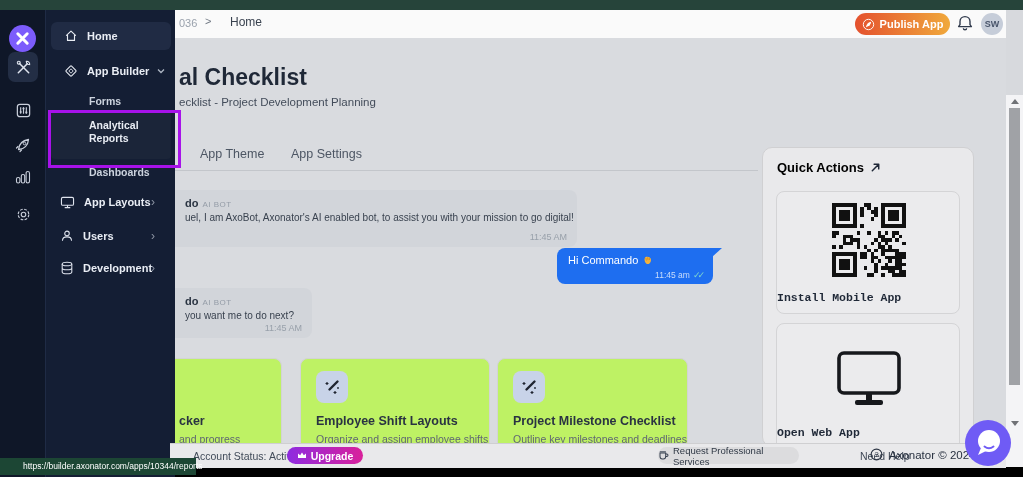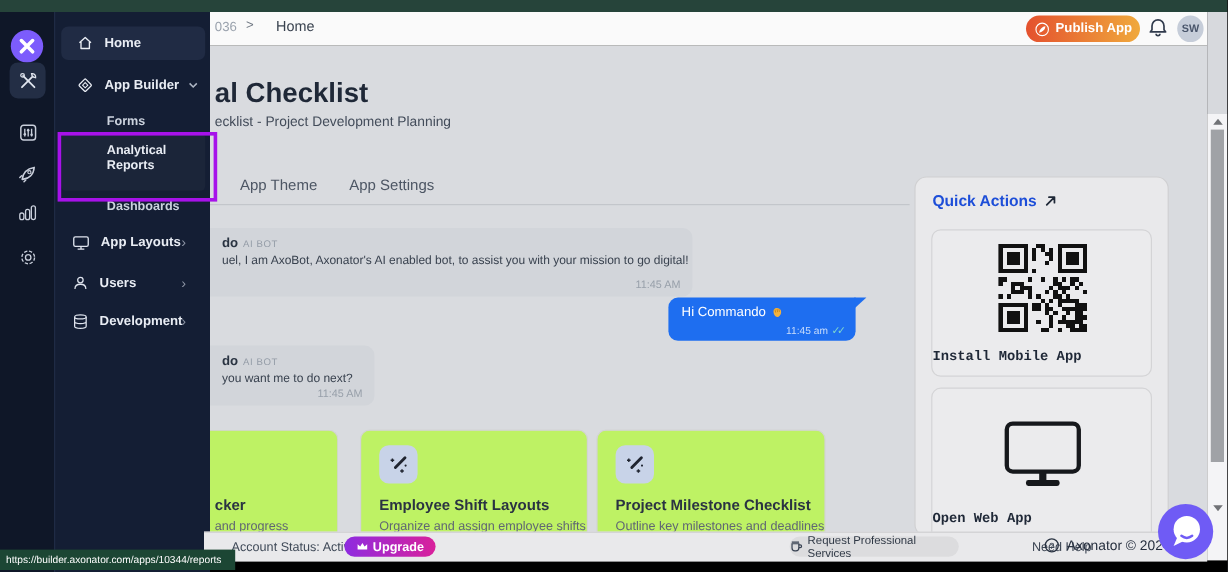--- a/index.html
+++ b/index.html
@@ -65,21 +65,21 @@
   .tcard-icon{position:absolute;left:15px;top:12px;width:32px;height:32px;border-radius:8px;
     background:#c8d3e8;display:flex;align-items:center;justify-content:center;}
   .tcard-title{position:absolute;left:15px;top:55px;font-size:12.5px;font-weight:bold;color:#2a3342;white-space:nowrap;}
   .tcard-sub{position:absolute;left:15px;top:74px;font-size:10.5px;color:#5f6673;white-space:nowrap;}
   #card1 .tcard-title,#card1 .tcard-sub{left:4px;}
 
   
   #qa-panel{left:762px;top:147px;width:212px;height:300px;background:#e9e9eb;
     border:1px solid #d0d0d2;border-radius:10px;box-sizing:border-box;}
   #qa-title-row{position:absolute;left:14px;top:12px;display:flex;align-items:center;gap:6px;}
-  #qa-title{font-size:13px;font-weight:bold;color:#1d4ed8;}
+  #qa-title{font-size:13px;font-weight:bold;color:#000000;}
   .qa-card{position:absolute;left:13px;width:184px;background:#ebebed;border:1px solid #d4d4d6;
     border-radius:8px;box-sizing:border-box;}
   #qa-card1{top:43px;height:123px;}
   #qa-card2{top:175px;height:140px;}
   .qa-label{position:absolute;left:0;width:100%;text-align:left;font-size:11.5px;font-weight:bold;color:#1f2837;font-family:Liberation Mono, monospace;}
   #qa-card1 .qa-label{top:99px;} #qa-card2 .qa-label{top:102px;}
   #qr{position:absolute;left:55px;top:11px;}
   #monitor-big{position:absolute;left:58px;top:26px;}
 
   
@@ -120,21 +120,21 @@
   #sb-submissions{left:14px;top:248px;height:20px;}
   .sb-chevron-right{position:absolute;font-size:12px;color:#8b93a3;}
   .chev-layouts{left:105px;top:185px;} .chev-users{left:105px;top:219px;} .chev-subs{left:105px;top:251px;}
   #ab-chevron{margin-left:8px;}
 
   
   #annotation-box{left:48px;top:110px;width:127px;height:52px;border:3px solid #a712ea;z-index:25;background:transparent;}
 
   
   #url-bar{left:0;top:458px;width:196px;height:17px;background:#1c4634;color:#fff;
-    font-size:8.5px;line-height:17px;padding-left:5px;box-sizing:border-box;z-index:40;white-space:nowrap;}
+    font-size:8.5px;line-height:17px;padding-left:23px;box-sizing:border-box;z-index:40;white-space:nowrap;}
 
   
   #chat-fab{left:965px;top:420px;width:46px;height:46px;border-radius:50%;background:#6f5bf5;z-index:30;cursor:pointer;}
 </style>
 </head>
 <body>
 
 <div id="screen">
 
   <div id="top-strip" class="abs"></div>

